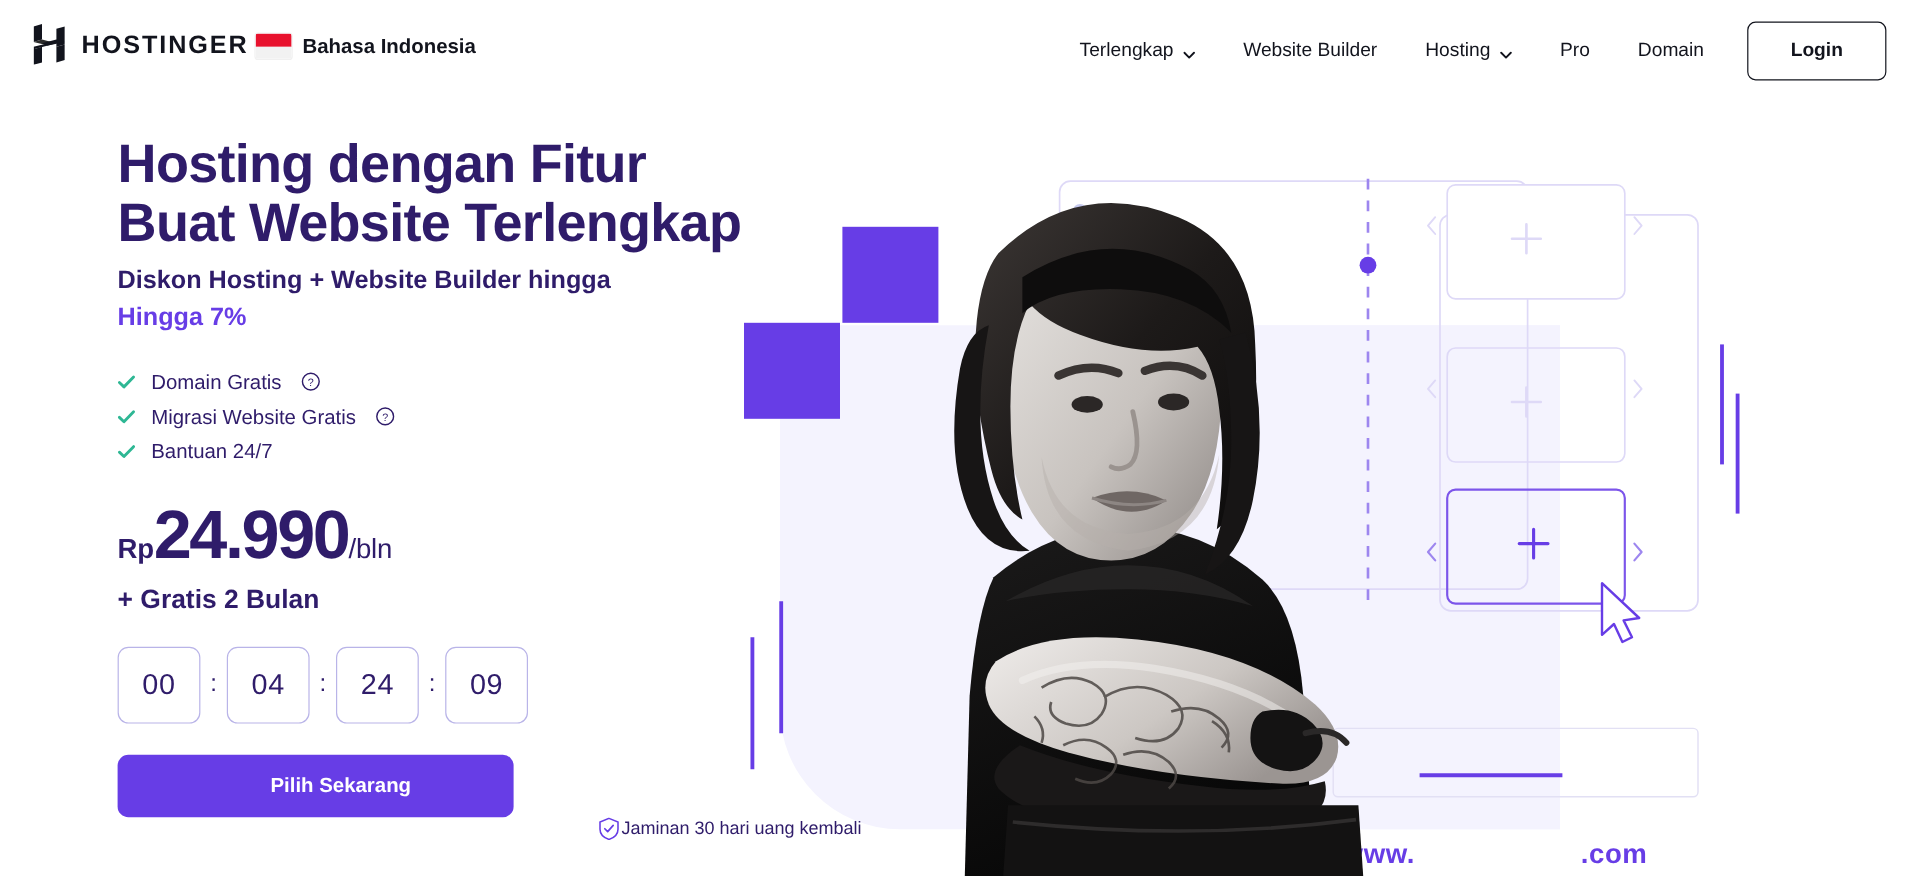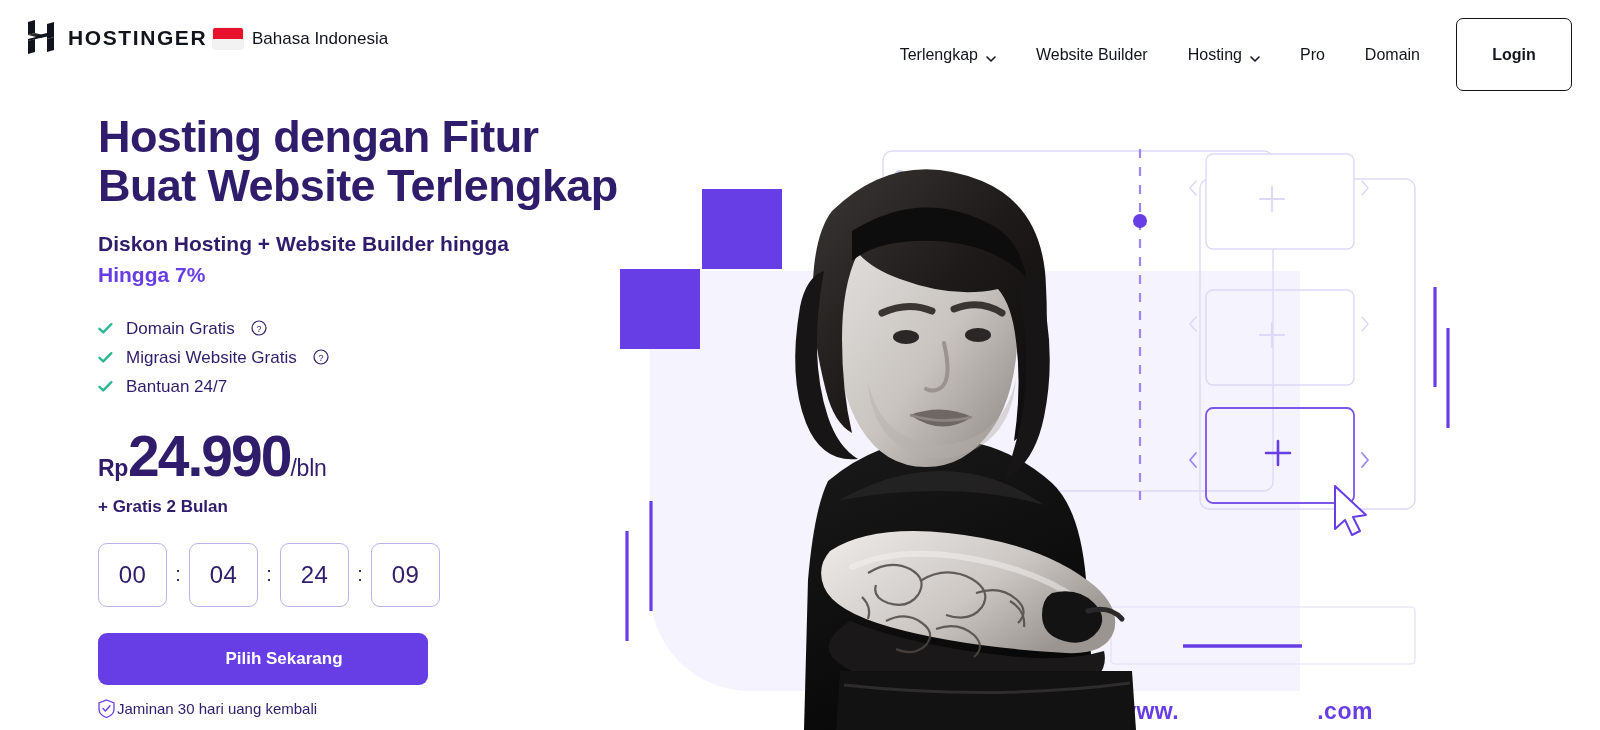--- a/index.html
+++ b/index.html
@@ -13,66 +13,66 @@
   
   .header{position:absolute;top:0;left:0;width:1600px;height:81px;background:#fff;z-index:60;}
   .brand{position:absolute;left:28px;top:20px;display:flex;align-items:center;gap:14px;}
   .logo-mark{width:26px;height:34px;display:block;}
   .logo-word{font-size:21px;font-weight:700;letter-spacing:1.6px;color:#12141d;line-height:1;}
   .lang{position:absolute;left:213px;top:28px;display:flex;align-items:center;gap:9px;cursor:pointer;}
   .flag{width:30px;height:21px;border-radius:2px;overflow:hidden;box-shadow:0 0 0 1px rgba(0,0,0,.06);display:block;}
   .flag i{display:block;height:50%;}
   .flag .r{background:#e8112d;}
   .flag .w{background:#f2f2f2;}
-  .lang-label{font-size:17px;color:#12141d;font-weight:400;}
+  .lang-label{font-size:17px;color:#12141d;font-weight:700;}
 
   .nav{position:absolute;right:28px;top:18px;display:flex;align-items:center;gap:0;}
   .nav-item{font-size:16px;color:#12141d;padding:0 20px;display:flex;align-items:center;gap:8px;height:46px;cursor:pointer;white-space:nowrap;}
   .caret{display:inline-block;width:10px;height:10px;}
   .login-btn{
     margin-left:16px;border:1.6px solid #12141d;border-radius:7px;
     height:47px;min-width:82px;display:flex;align-items:center;justify-content:center;
-    font-size:16px;font-weight:700;color:#12141d;background:#fff;cursor:pointer;padding:12px 16px;
+    font-size:16px;font-weight:700;color:#12141d;background:#fff;cursor:pointer;padding:0 16px;
   }
 
   
   .left{position:absolute;left:98px;top:113px;width:620px;}
   .h1{
     font-size:45px;line-height:1.08;font-weight:700;color:#2f1c6a;
     letter-spacing:-0.6px;margin:0;white-space:pre-line;
   }
-  .sub{font-size:21px;font-weight:700;color:#2f1c6a;margin-top:20px;line-height:1.3;}
+  .sub{font-size:21px;font-weight:700;color:#2f1c6a;margin-top:10px;line-height:1.3;}
   .sub2{font-size:21px;font-weight:700;color:#673de6;margin-top:4px;line-height:1.3;}
 
   .features{margin-top:26px;}
   .feat{display:flex;align-items:center;gap:13px;height:27px;margin-bottom:2px;}
   .check{width:15px;height:15px;flex:0 0 15px;display:block;}
   .feat-txt{font-size:17px;color:#2f1c6a;line-height:1;}
   .info{width:16px;height:16px;display:inline-block;margin-left:3px;cursor:pointer;vertical-align:middle;}
 
   .price{margin-top:28px;display:flex;align-items:baseline;color:#2f1c6a;}
   .cur{font-size:23px;font-weight:700;letter-spacing:-0.3px;}
   .amt{font-size:57px;font-weight:700;letter-spacing:-2px;line-height:1;}
   .per{font-size:23px;font-weight:400;letter-spacing:-0.2px;}
-  .bonus{margin-top:12px;font-size:17px;font-weight:700;color:#2f1c6a;}
+  .bonus{margin-top:12px;font-size:22px;font-weight:700;color:#2f1c6a;}
 
   .timer{margin-top:26px;display:flex;align-items:center;}
   .tbox{
     width:67px;height:62px;border:1.3px solid #b9b4e8;border-radius:9px;background:#fff;
     display:flex;align-items:center;justify-content:center;
     font-size:24px;color:#2f1c6a;letter-spacing:0.5px;
   }
   .tsep{width:22px;text-align:center;font-size:20px;color:#2f1c6a;}
 
   .cta{
     margin-top:26px;width:330px;height:52px;background:#673de6;border-radius:9px;border:0;
     color:#fff;font-size:17px;font-weight:700;display:flex;align-items:center;justify-content:center;
     cursor:pointer;font-family:"Liberation Sans",sans-serif;padding-left:48px;
   }
-  .guarantee{margin-top:14px;display:flex;align-items:center;gap:2px;}
+  .guarantee{display:flex;align-items:center;gap:2px;justify-content:flex-end;}
   .shield{width:17px;height:19px;display:block;}
   .guarantee-txt{font-size:15px;color:#2f1c6a;}
 
   
   .hero{position:absolute;left:600px;top:81px;width:1000px;height:649px;overflow:hidden;}
   .hero-svg{position:absolute;left:0;top:0;}
   .photo{position:absolute;left:0;top:0;}
 </style>
 </head>
 <body>

